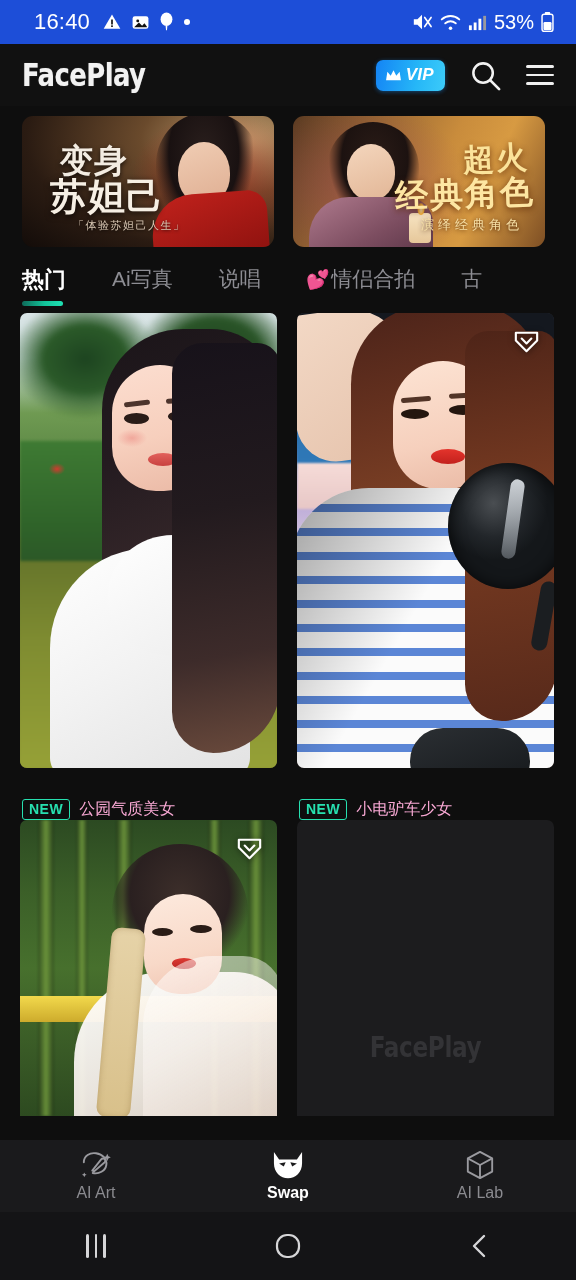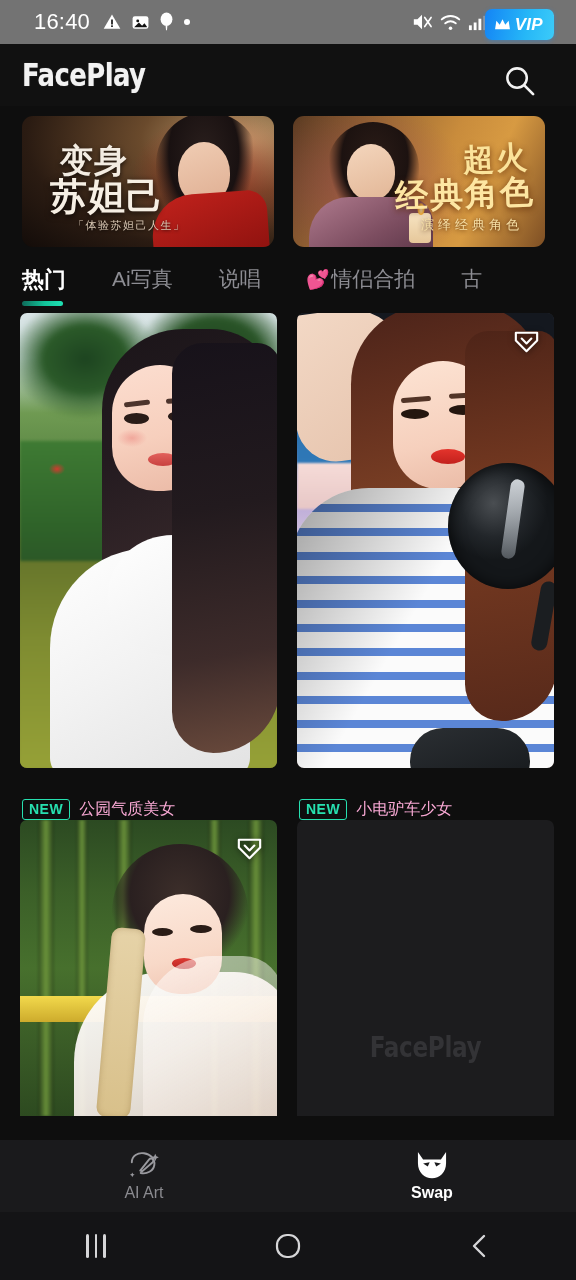--- a/index.html
+++ b/index.html
@@ -14,21 +14,21 @@
     width: 576px; height: 1280px;
     background: #0e0e0e;
     overflow: hidden;
   }
 
   
   .statusbar {
     height: 44px;
     display: flex; align-items: center;
     padding: 0 22px 0 34px;
-    background: #737373;
+    background: #1d4ed8;
     color: #fff;
   }
   .sb-clock { font-size: 22px; letter-spacing: .2px; font-weight: 400; }
   .sb-left-icons { display: flex; align-items: center; gap: 9px; margin-left: 12px; }
   .sb-right { margin-left: auto; display: flex; align-items: center; gap: 7px; }
   .sb-batt-text { font-size: 20px; }
   .ico { display: inline-flex; align-items: center; justify-content: center; }
 
   
   .appbar {
@@ -40,21 +40,21 @@
   .logo {
     color: #f2f2f2;
     font-family: "DejaVu Sans Condensed", "Liberation Sans Narrow", "Liberation Sans", sans-serif;
     font-weight: 700;
     font-size: 32px;
     letter-spacing: -0.6px;
     transform: scaleX(.9);
     transform-origin: left center;
     text-shadow: 0 0 1px rgba(255,255,255,.4);
   }
-  .appbar-right { margin-left: auto; display: flex; align-items: center; gap: 24px; flex-direction: column; }
+  .appbar-right { margin-left: auto; display: flex; align-items: center; gap: 24px; }
   .vip-badge {
     display: flex; align-items: center; gap: 4px;
     height: 31px; padding: 0 11px 0 9px;
     border-radius: 7px;
     background: linear-gradient(100deg, #1484f5 0%, #26b7f7 60%, #3ccbf9 100%);
     box-shadow: 0 1px 4px rgba(26,140,245,.45);
   }
   .vip-badge .vip-text {
     color: #fff; font-weight: 700; font-style: italic;
     font-size: 17px; letter-spacing: .3px;
@@ -593,20 +593,30 @@
       <span class="ico">
         <svg width="36" height="30" viewBox="0 0 38 32">
           <path d="M4 2 L9.5 10 H28.5 L34 2 L34 14 C34 24 27 30 19 30 C11 30 4 24 4 14 Z" fill="#ffffff"></path>
           <path d="M9.5 14.5 L16.5 13 L14.5 17.5 Z" fill="#1a1a1c"></path>
           <path d="M28.5 14.5 L21.5 13 L23.5 17.5 Z" fill="#1a1a1c"></path>
         </svg>
       </span>
       <span class="nav-label">Swap</span>
     </div>
 
+    <div class="nav-item">
+      <span class="ico">
+        <svg width="32" height="30" viewBox="0 0 32 32">
+          <path d="M16 2 L29 9 L29 23 L16 30 L3 23 L3 9 Z" fill="none" stroke="#9a9a9f" stroke-width="2" stroke-linejoin="round"></path>
+          <path d="M3 9 L16 16 L29 9" fill="none" stroke="#9a9a9f" stroke-width="2" stroke-linejoin="round"></path>
+          <path d="M16 16 L16 30" fill="none" stroke="#9a9a9f" stroke-width="2"></path>
+        </svg>
+      </span>
+      <span class="nav-label">AI Lab</span>
+    </div>
 
   </div>
 
   <div class="androidnav">
     <div class="an-item">
       <span class="an-recents">
           <i></i>
           <i></i>
           <i></i>
         </span>

